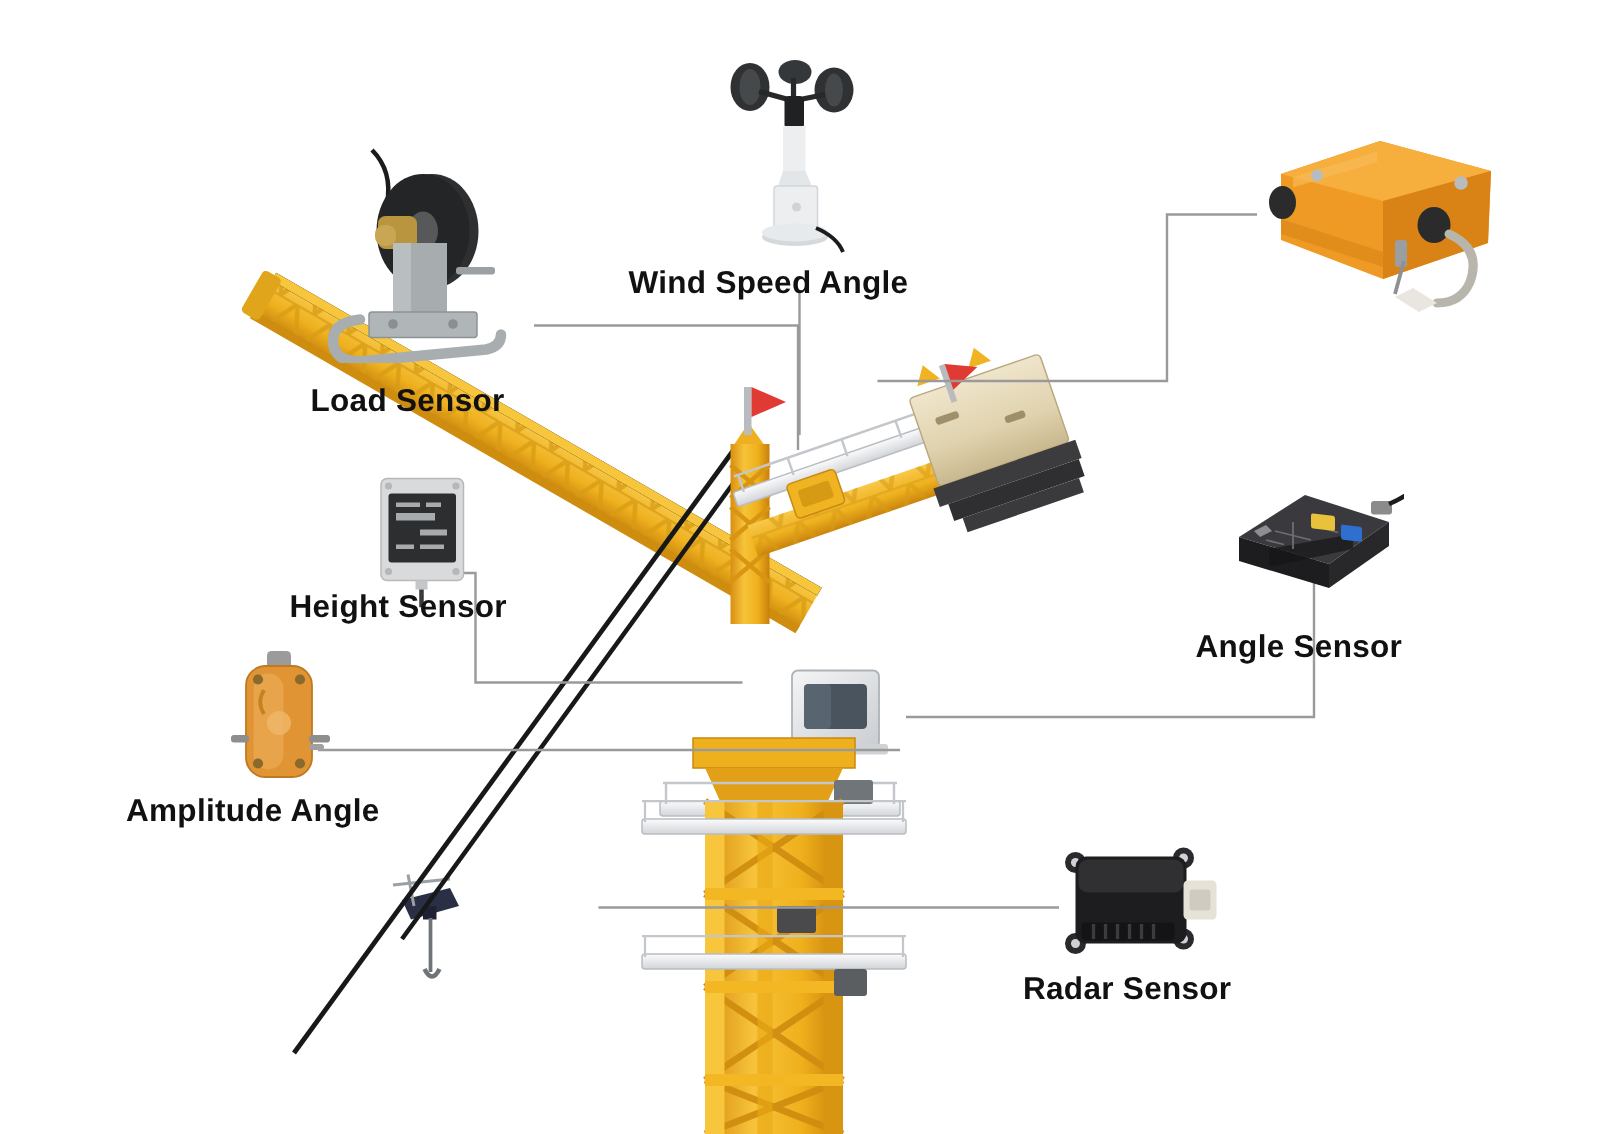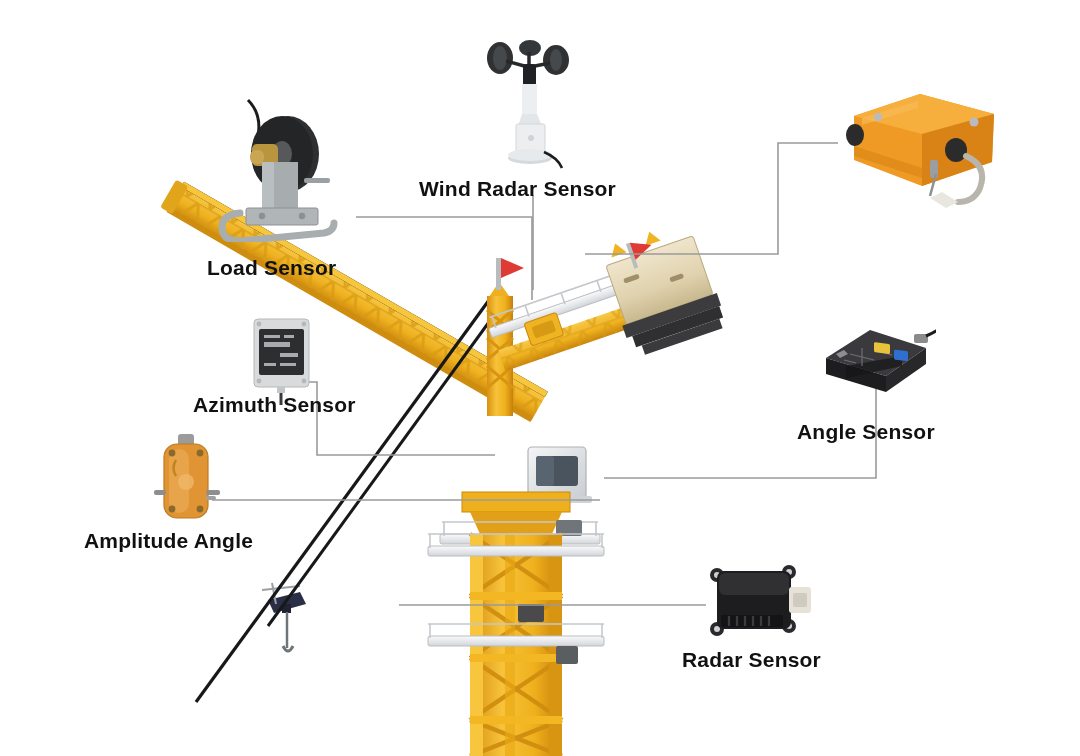--- a/index.html
+++ b/index.html
@@ -331,19 +331,19 @@
         <circle cx="48" cy="21" r="3.4"></circle>
       <circle cx="20" cy="77" r="3.4"></circle>
         <circle cx="48" cy="77" r="3.4"></circle>
     </g>
     <rect x="2" y="58" width="12" height="5" rx="2" fill="#8e8e8e"></rect>
     <rect x="54" y="58" width="14" height="5" rx="2" fill="#8e8e8e"></rect>
     <rect x="54" y="64" width="10" height="4" rx="2" fill="#a0a0a0"></rect>
   </svg>
 
   <div class="label" style="left:207px; top:256px;">Load Sensor</div>
-  <div class="label" style="left:419px; top:177px;">Wind Radar Sensor</div>
+  <div class="label" style="left:419px; top:177px;">Wind Speed Angle</div>
   <div class="label" style="left:797px; top:420px;">Angle Sensor</div>
   <div class="label" style="left:682px; top:648px;">Radar Sensor</div>
-  <div class="label" style="left:193px; top:393px;">Azimuth Sensor</div>
+  <div class="label" style="left:193px; top:393px;">Height Sensor</div>
   <div class="label" style="left:84px; top:529px;">Amplitude Angle</div>
 
 </div>
 
 </body></html>

